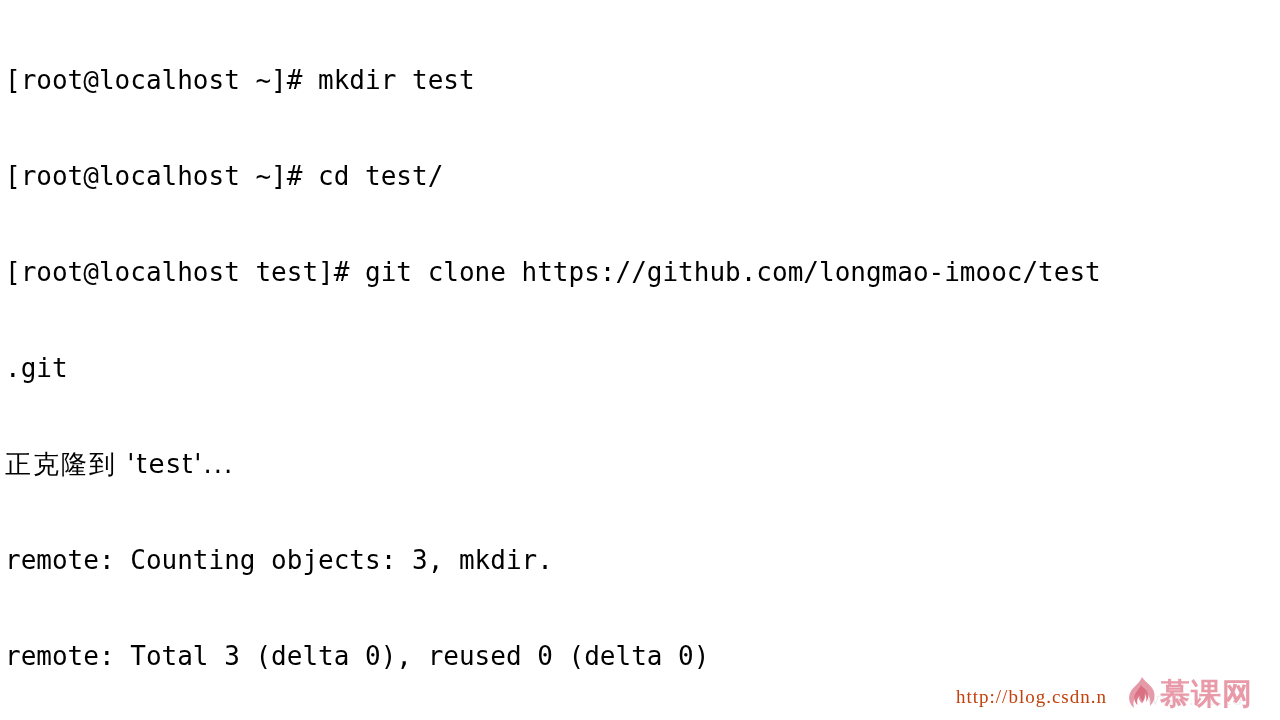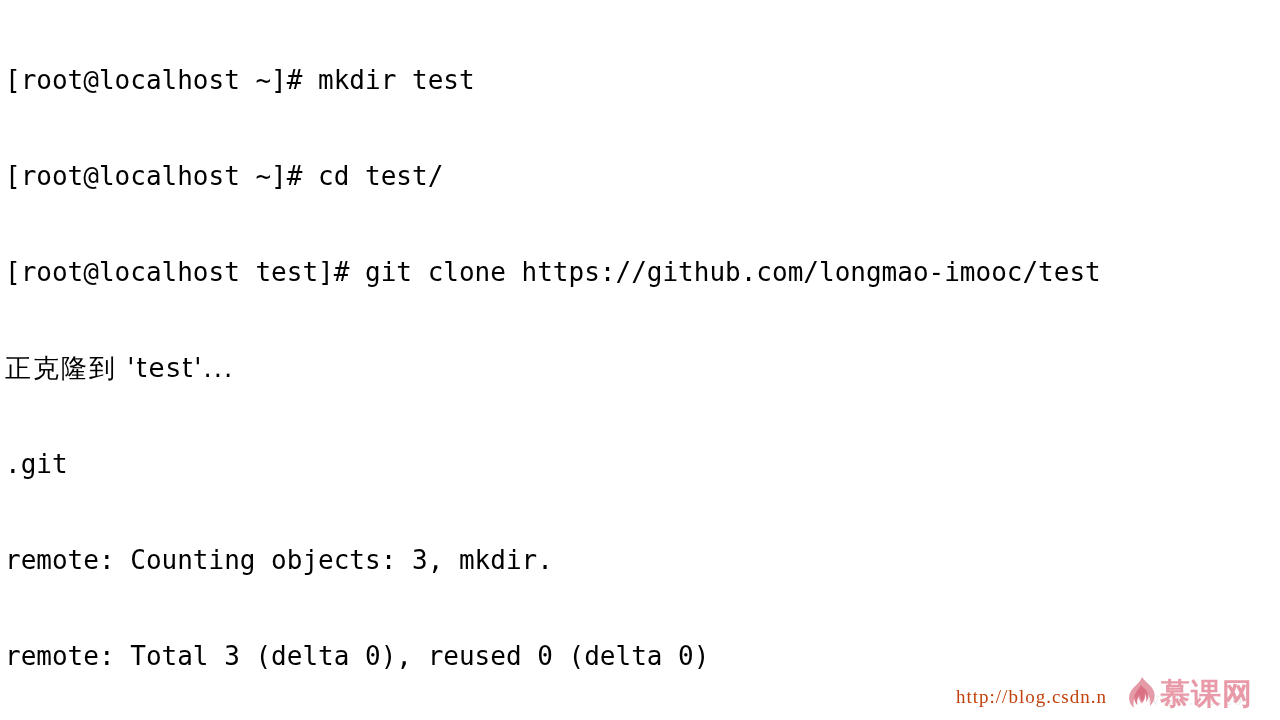--- a/index.html
+++ b/index.html
@@ -101,22 +101,22 @@
 </style>
 </head>
 <body>
 
 <div id="terminal">
 
   <div id="terminal-output">
     <div class="term-line">[root@localhost ~]# mkdir test</div>
     <div class="term-line">[root@localhost ~]# cd test/</div>
     <div class="term-line">[root@localhost test]# git clone https://github.com/longmao-imooc/test</div>
+    <div class="term-line">.git</div>
     <div class="term-line cjk">正克隆到 'test'...</div>
-    <div class="term-line">.git</div>
     <div class="term-line">remote: Counting objects: 3, mkdir.</div>
     <div class="term-line">remote: Total 3 (delta 0), reused 0 (delta 0)</div>
     
 
     
   </div>
 
   <div id="watermark-url">http://blog.csdn.n</div>
 
   <div id="watermark-ghost">www.i  o.co</div>

